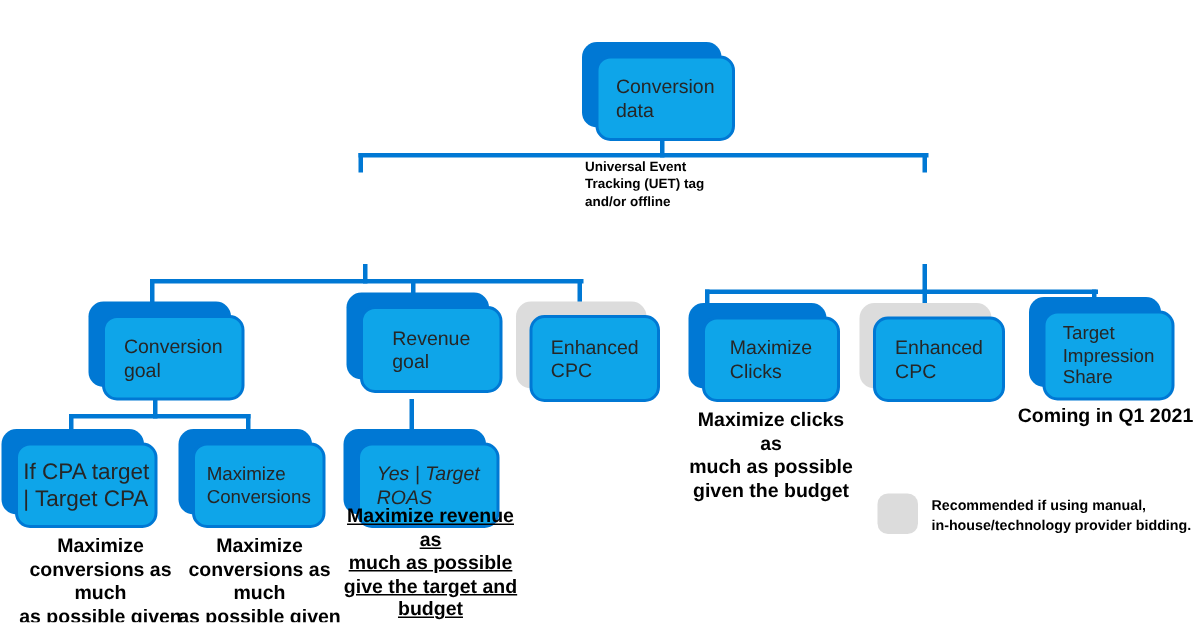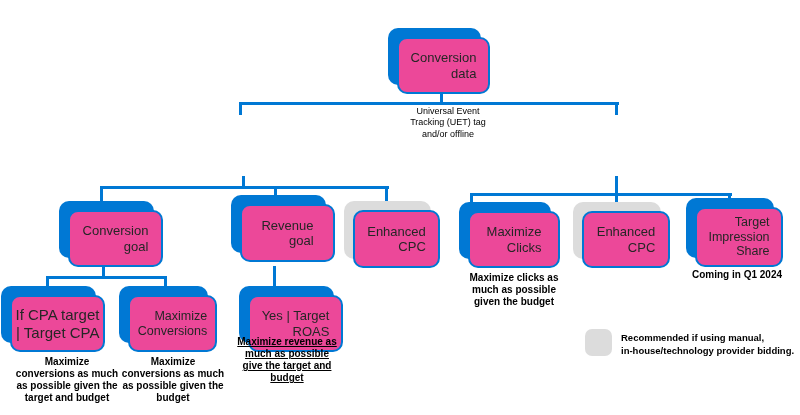--- a/index.html
+++ b/index.html
@@ -7,48 +7,48 @@
     position:relative;width:800px;height:415px;background:#ffffff;overflow:hidden;
     font-family:"Liberation Sans",sans-serif;
   }
   .line{position:absolute;background:#0078D4;z-index:1;}
   .node{position:absolute;z-index:2;}
   .shadow{position:absolute;left:-9px;top:-9px;width:100%;height:100%;border-radius:10px;}
   .shadow.blue{background:#0078D4;}
   .shadow.gray{background:#DCDCDC;}
   .card{
     position:relative;width:100%;height:100%;box-sizing:border-box;
-    background:#ec4899;border:2.5px solid #0078D4;border-radius:10px;
-    display:flex;align-items:center;justify-content:center;text-align:right;
+    background:#0ea5e9;border:2.5px solid #0078D4;border-radius:10px;
+    display:flex;align-items:center;justify-content:center;text-align:left;
     font-size:13px;line-height:1.18;color:#262626;white-space:pre-line;z-index:2;
   }
   .note{
-    position:absolute;z-index:2;font-size:10px;font-weight:700;color:#000;
+    position:absolute;z-index:2;font-size:13px;font-weight:700;color:#000;
     text-align:center;line-height:1.2;white-space:pre-line;
   }
   .edge-label{
-    position:absolute;z-index:2;font-size:9px;font-weight:400;color:#000;
-    text-align:center;line-height:1.25;white-space:pre-line;
+    position:absolute;z-index:2;font-size:9px;font-weight:700;color:#000;
+    line-height:1.25;white-space:pre-line;
   }
   
   #n-conversion-data{left:397px;top:37px;width:93px;height:57px;}
   #n-yes{left:210px;top:122px;width:95px;height:56px;}
   #n-no{left:582px;top:122px;width:90px;height:56px;}
   #n-conversion-goal{left:68px;top:210px;width:95px;height:57px;}
   #n-revenue-goal{left:240px;top:204px;width:95px;height:58px;}
   #n-enhanced-cpc-left{left:353px;top:210px;width:87px;height:58px;}
   #n-maximize-clicks{left:468px;top:211px;width:92px;height:57px;}
   #n-enhanced-cpc-right{left:582px;top:211px;width:88px;height:57px;}
   #n-target-impression-share{left:695px;top:207px;width:88px;height:60px;}
   #n-target-impression-share .card{font-size:12.5px;}
   #n-if-cpa-target{left:10px;top:295px;width:95px;height:57px;}
   #n-if-cpa-target .card{font-size:15px;}
   #n-maximize-conversions{left:128px;top:295px;width:89px;height:57px;}
   #n-maximize-conversions .card{font-size:12.5px;}
-  #n-yes-target-roas{left:248px;top:295px;width:95px;height:57px;}
+  #n-yes-target-roas{left:238px;top:295px;width:95px;height:57px;font-style:italic;}
   
   #a-if-cpa{left:6px;top:356px;width:122px;}
   #a-max-conv{left:118px;top:356px;width:110px;}
   #a-yes-roas{left:228px;top:336px;width:118px;text-decoration:underline;}
   #a-max-clicks{left:458px;top:272px;width:112px;}
   #a-tis{left:678px;top:269px;width:118px;}
   #uet-label{left:390px;top:106px;width:116px;}
   
   #legend-swatch{
     position:absolute;left:585px;top:329px;width:27px;height:27px;
@@ -159,19 +159,19 @@
 conversions as much
 as possible given the
 budget</div>
   <div class="note" id="a-yes-roas">Maximize revenue as
 much as possible
 give the target and
 budget</div>
   <div class="note" id="a-max-clicks">Maximize clicks as
 much as possible
 given the budget</div>
-  <div class="note" id="a-tis">Coming in Q1 2024</div>
+  <div class="note" id="a-tis">Coming in Q1 2021</div>
 
   <div id="legend-swatch"></div>
   <div id="legend-text">Recommended if using manual,
 in-house/technology provider bidding.</div>
 
 </div>
 
 </body></html>

